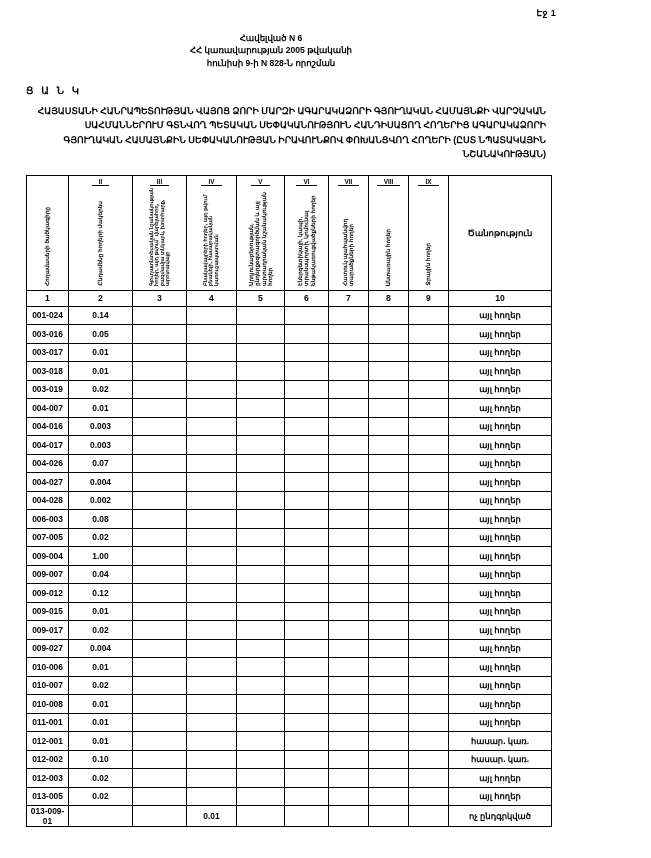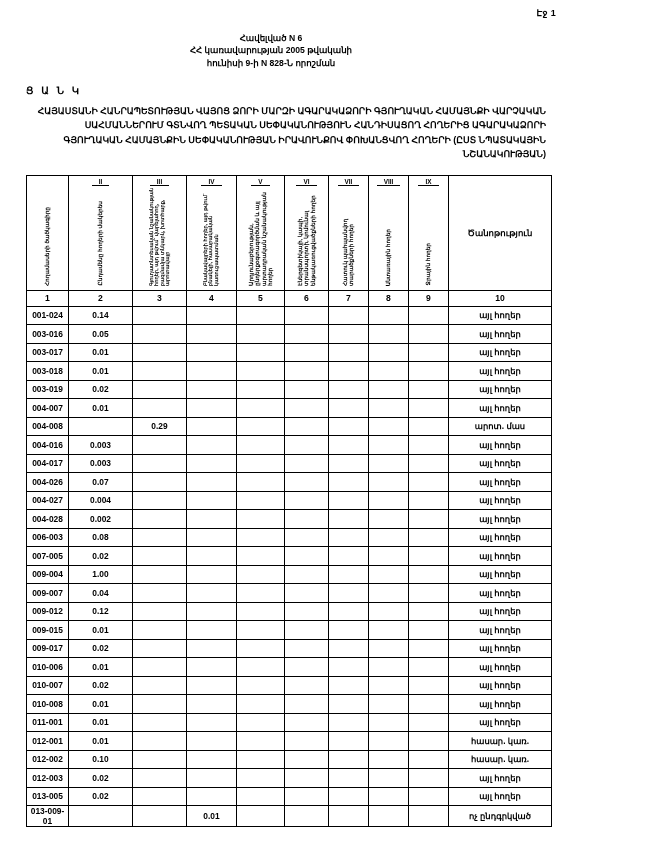--- a/index.html
+++ b/index.html
@@ -285,32 +285,20 @@
         <td></td>
         <td></td>
         <td></td>
         <td></td>
         <td></td>
         <td></td>
         <td></td>
         <td class="note">այլ հողեր</td>
       </tr>
       <tr class="data-row">
-        <td>004-008</td>
-        <td></td>
-        <td>0.29</td>
-        <td></td>
-        <td></td>
-        <td></td>
-        <td></td>
-        <td></td>
-        <td></td>
-        <td class="note">արոտ. մաս</td>
-      </tr>
-      <tr class="data-row">
         <td>004-016</td>
         <td>0.003</td>
         <td></td>
         <td></td>
         <td></td>
         <td></td>
         <td></td>
         <td></td>
         <td></td>
         <td class="note">այլ հողեր</td>
@@ -441,20 +429,32 @@
         <td></td>
         <td></td>
         <td></td>
         <td></td>
         <td></td>
         <td></td>
         <td></td>
         <td class="note">այլ հողեր</td>
       </tr>
       <tr class="data-row">
+        <td>009-027</td>
+        <td>0.004</td>
+        <td></td>
+        <td></td>
+        <td></td>
+        <td></td>
+        <td></td>
+        <td></td>
+        <td></td>
+        <td class="note">այլ հողեր</td>
+      </tr>
+      <tr class="data-row">
         <td>010-006</td>
         <td>0.01</td>
         <td></td>
         <td></td>
         <td></td>
         <td></td>
         <td></td>
         <td></td>
         <td></td>
         <td class="note">այլ հողեր</td>

